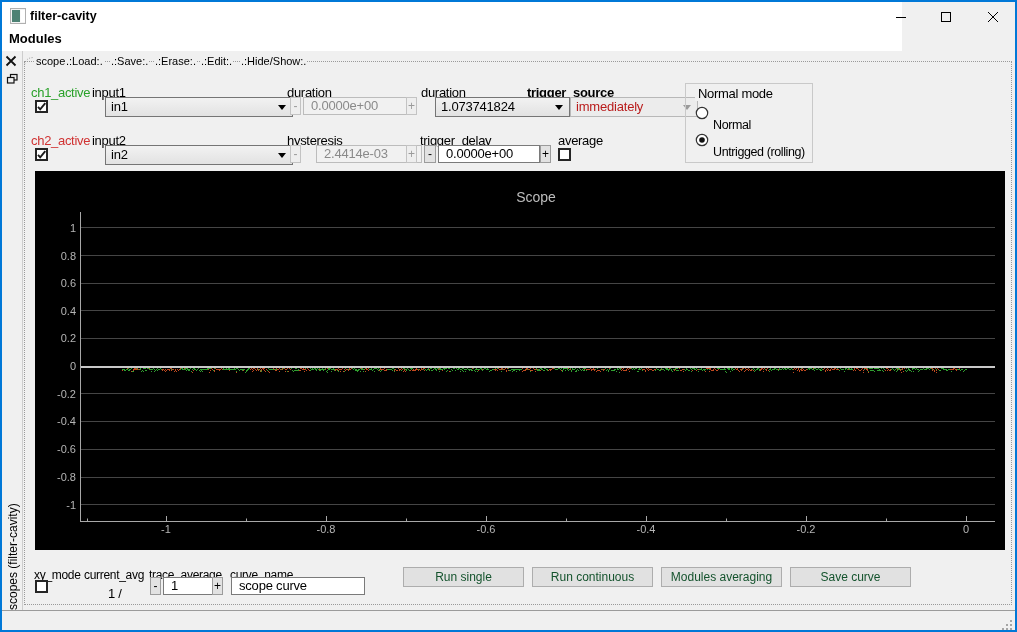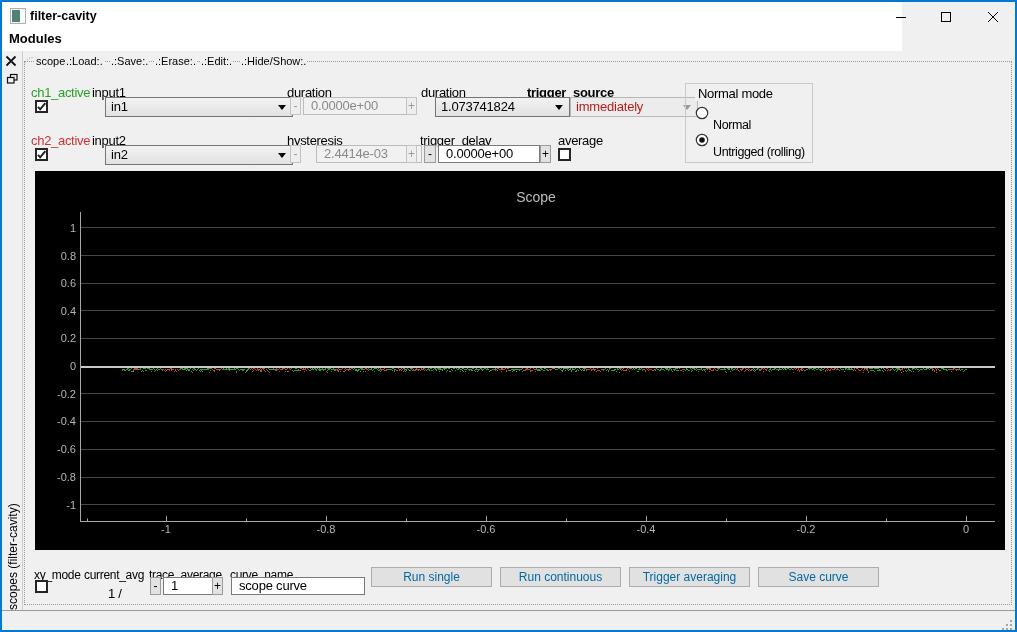--- a/index.html
+++ b/index.html
@@ -17,21 +17,21 @@
   .mseg{position:absolute;top:52px;font-size:11px;line-height:14px;color:#000;background:#f0f0f0;padding:0 1px;white-space:nowrap;}
   .combo{position:absolute;height:18px;background:linear-gradient(#f2f2f2,#e2e2e2);border:1px solid #757575;font-size:13px;letter-spacing:-0.2px;color:#000;line-height:18px;padding-left:5px;margin-left:12px;}
   .combo.dis{background:#ececec;border-color:#b8b8b8;color:#b91c1c;}
   .combo .arr{position:absolute;right:6px;top:7px;width:0;height:0;border-left:4px solid transparent;border-right:4px solid transparent;border-top:5px solid #000;}
   .combo.dis .arr{border-top-color:#9a9a9a;}
   .spinbtn{position:absolute;background:#e2e2e2;border:1px solid #9b9b9b;font-size:12px;color:#000;text-align:center;}
   .spinbtn.dis{background:#eeeeee;border-color:#c3c3c3;color:#9a9a9a;}
   .field{position:absolute;background:#fff;border:1px solid #7a7a7a;font-size:13px;letter-spacing:-0.2px;color:#000;padding-left:7px;white-space:nowrap;}
   .field.dis{background:#f1f1f1;border-color:#bcbcbc;color:#8a8a8a;}
   .cb{position:absolute;width:9px;height:9px;background:#fff;border:2px solid #252525;}
-  .btn{position:absolute;height:18px;background:#e1e1e1;border:1px solid #adadad;font-size:12px;color:#0369a1;text-align:center;line-height:18px;}
+  .btn{position:absolute;height:18px;background:#e1e1e1;border:1px solid #adadad;font-size:12px;color:#14532d;text-align:center;line-height:18px;margin-left:32px;}
   #statusbar{position:absolute;left:0;top:608px;width:1013px;height:19px;background:#f0f0f0;border-top:1px solid #9b9b9b;}
 </style>
 </head>
 <body>
 <div id="win">
 <div id="inner">
 
   <div id="titlebar">
     <svg class="abs" style="left:8px;top:6px" width="16" height="16" viewBox="0 0 16 16">
       <rect x="0.5" y="0.5" width="15" height="15" fill="#f4f4f4" stroke="#b0b0b0"></rect>
@@ -182,21 +182,21 @@
 
   <div class="cb" style="left:33px;top:578px;"></div>
   <div class="lbl" style="left:106px;top:574px;">1 /</div>
   <div class="spinbtn" style="left:148px;top:575px;width:9px;height:16px;line-height:16px;">-</div>
   <div class="field" style="left:161px;top:575px;width:41px;height:16px;line-height:16px;">1</div>
   <div class="spinbtn" style="left:210px;top:575px;width:9px;height:16px;line-height:16px;">+</div>
   <div class="field" style="left:229px;top:575px;width:125px;height:16px;line-height:16px;">scope curve</div>
 
   <div class="btn" style="left:369px;top:565px;width:119px;">Run single</div>
   <div class="btn" style="left:498px;top:565px;width:119px;">Run continuous</div>
-  <div class="btn" style="left:627px;top:565px;width:119px;">Trigger averaging</div>
+  <div class="btn" style="left:627px;top:565px;width:119px;">Modules averaging</div>
   <div class="btn" style="left:756px;top:565px;width:119px;">Save curve</div>
 
   <div id="statusbar">
     <svg class="abs" style="left:999px;top:8px" width="14" height="14" viewBox="0 0 14 14">
       <g fill="#a5a5a5">
         <rect x="9" y="1" width="2" height="2"></rect>
         <rect x="5" y="5" width="2" height="2"></rect>
             <rect x="9" y="5" width="2" height="2"></rect>
         <rect x="1" y="9" width="2" height="2"></rect>
             <rect x="5" y="9" width="2" height="2"></rect>

